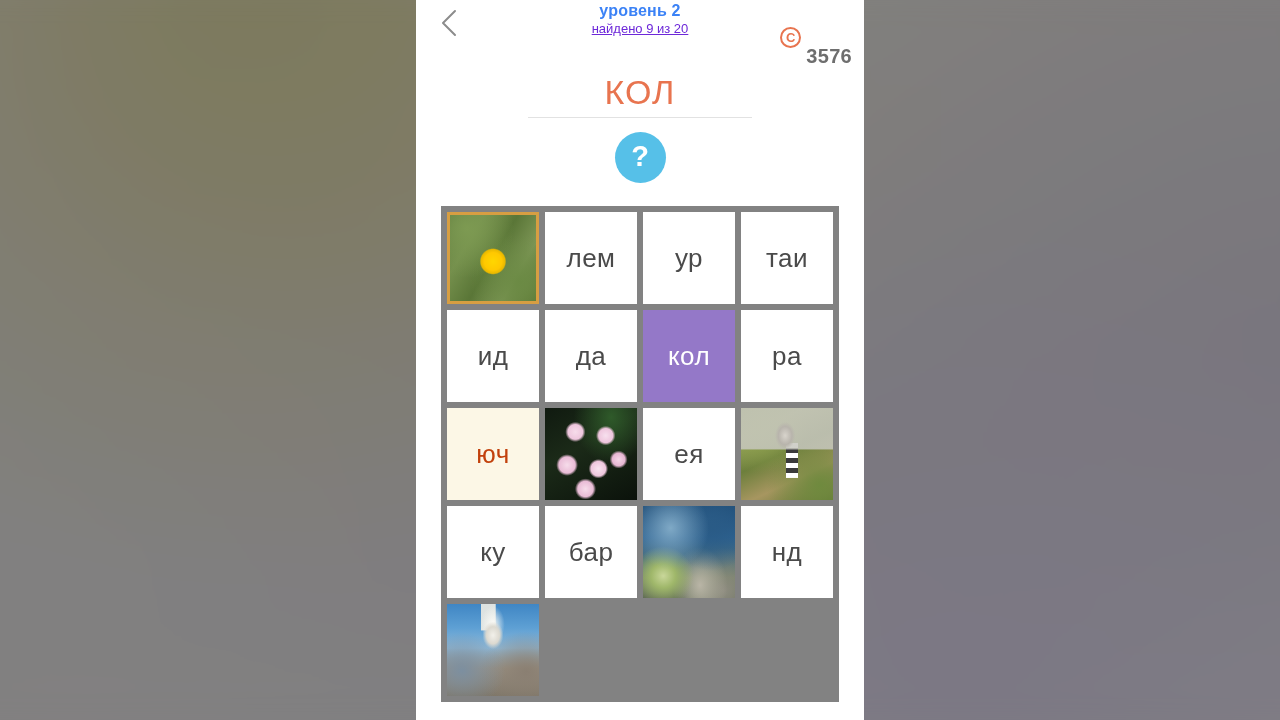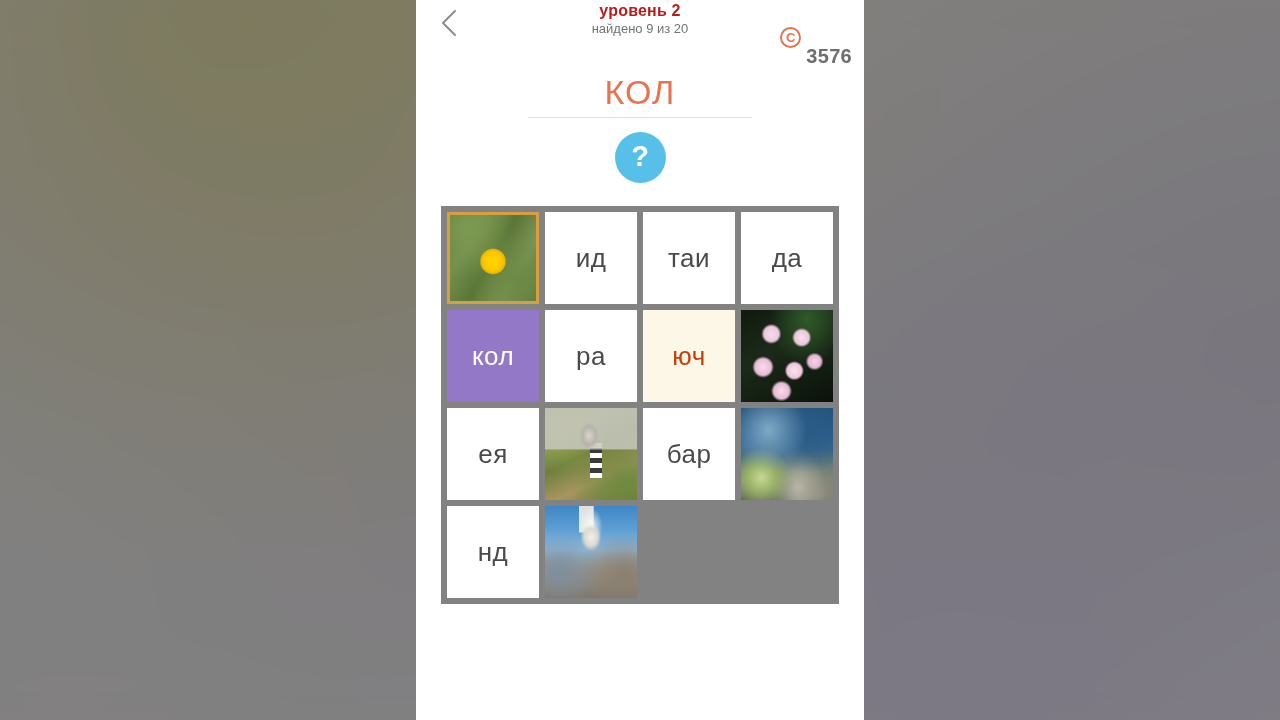--- a/index.html
+++ b/index.html
@@ -72,29 +72,30 @@
     position: absolute;
     left: 0;
     right: 0;
     top: 2px;
     text-align: center;
     pointer-events: none;
   }
   .level-title {
     font-size: 16px;
     font-weight: bold;
-    color: #b91c1c;
+    color: #3b82f6;
     letter-spacing: .2px;
     line-height: 18px;
   }
   .level-progress {
     font-size: 13px;
-    color: #737373;
+    color: #6d28d9;
     line-height: 16px;
     margin-top: 1px;
+    text-decoration: underline;
   }
 
   .coins {
     position: absolute;
     right: 12px;
     top: 6px;
     display: flex;
     align-items: center;
     gap: 5px;
   }
@@ -300,24 +301,30 @@
     <div class="hint-wrap">
       <div class="hint-button">?</div>
     </div>
 
     <div class="grid-wrap">
       <div class="grid" id="tile-grid">
           <div class="tile image framed">
             <div class="photo photo-dandelion"></div>
           </div>
           <div class="tile">
+            <span>лем</span>
+          </div>
+          <div class="tile">
+            <span>ур</span>
+          </div>
+          <div class="tile">
+            <span>таи</span>
+          </div>
+          <div class="tile">
             <span>ид</span>
-          </div>
-          <div class="tile">
-            <span>таи</span>
           </div>
           <div class="tile">
             <span>да</span>
           </div>
           <div class="tile selected">
             <span>кол</span>
           </div>
           <div class="tile">
             <span>ра</span>
           </div>
@@ -327,20 +334,23 @@
           <div class="tile image">
             <div class="photo photo-orchid"></div>
           </div>
           <div class="tile">
             <span>ея</span>
           </div>
           <div class="tile image">
             <div class="photo photo-lemur"></div>
           </div>
           <div class="tile">
+            <span>ку</span>
+          </div>
+          <div class="tile">
             <span>бар</span>
           </div>
           <div class="tile image">
             <div class="photo photo-reef"></div>
           </div>
           <div class="tile">
             <span>нд</span>
           </div>
           <div class="tile image">
             <div class="photo photo-statue"></div>

